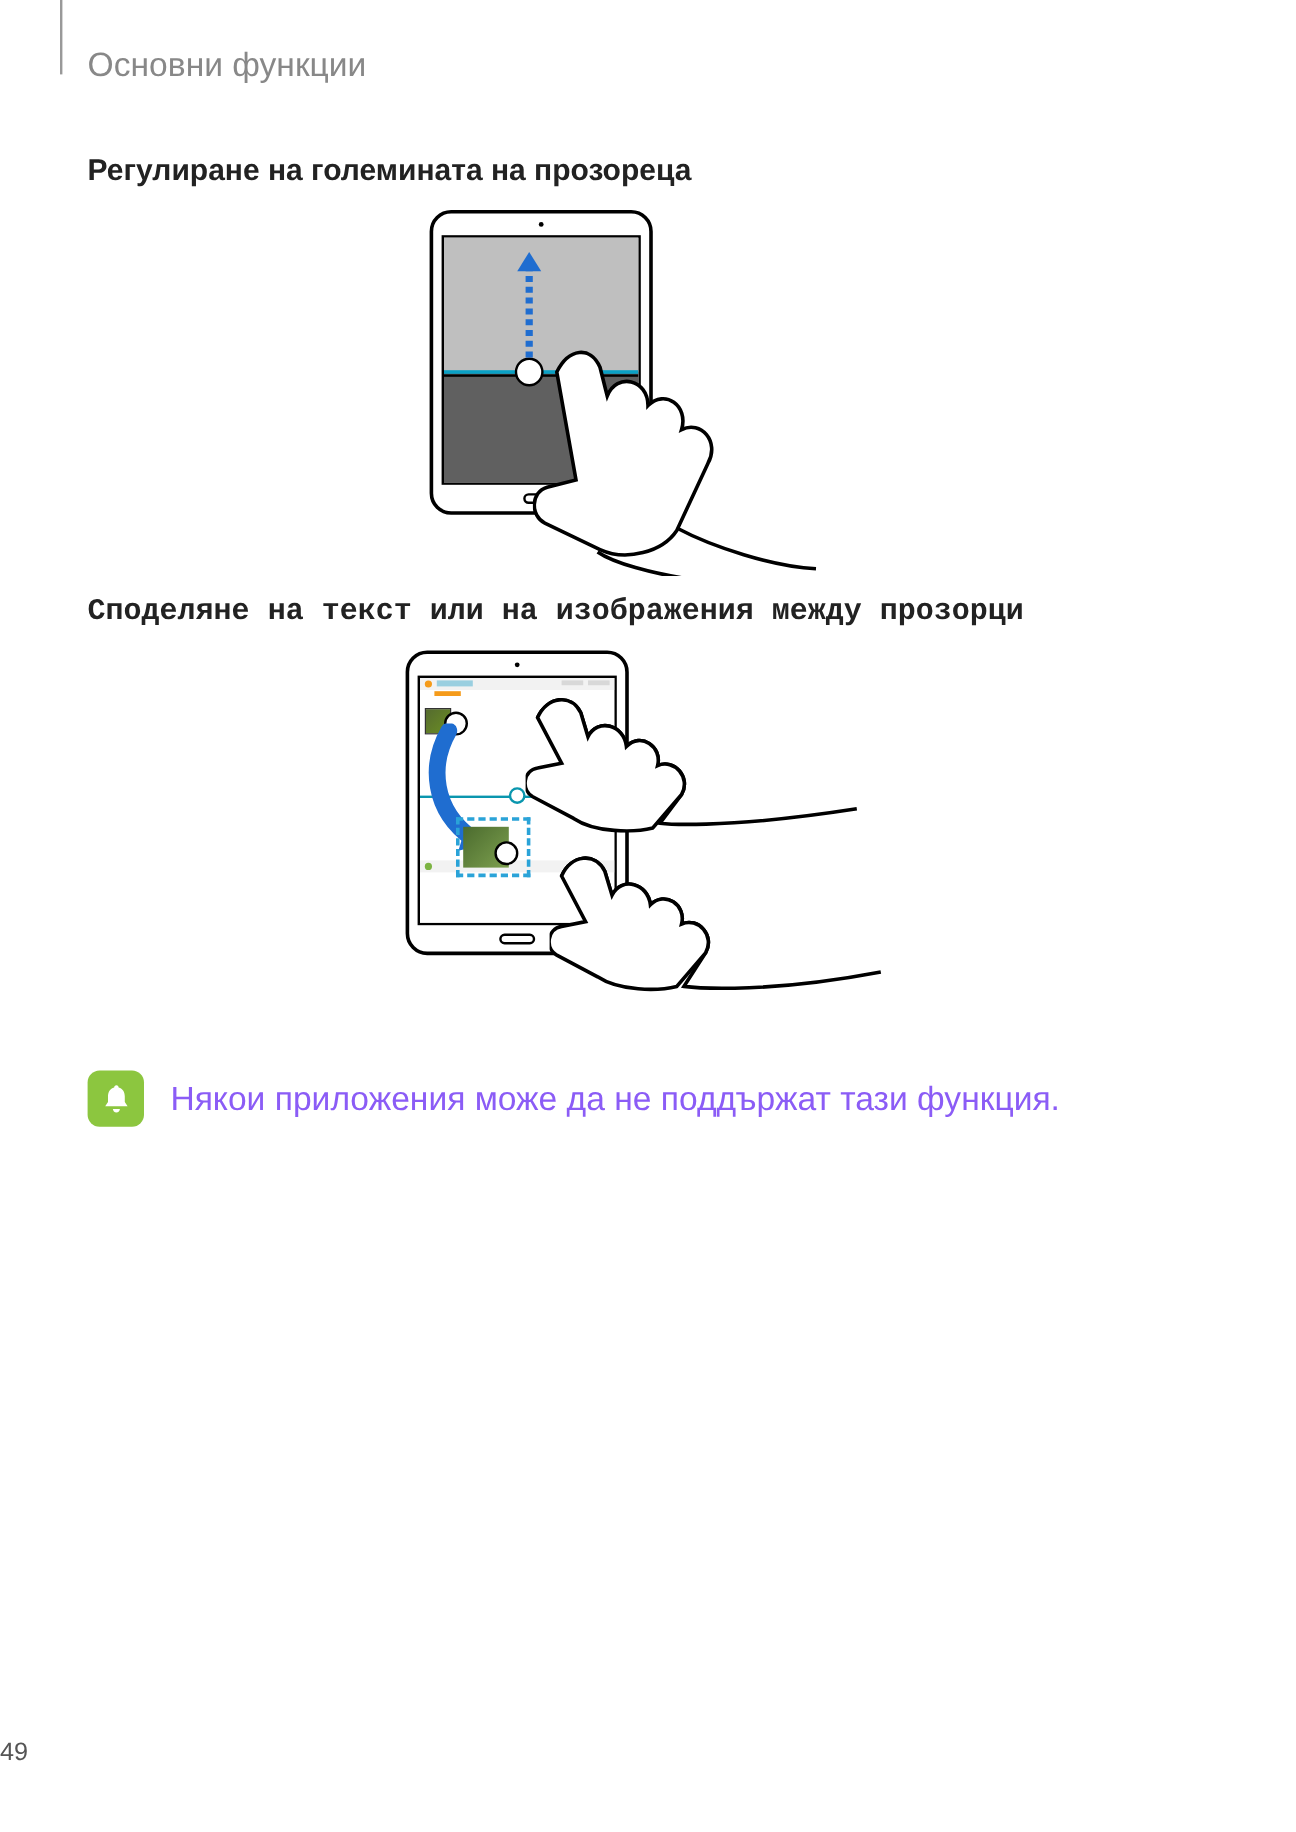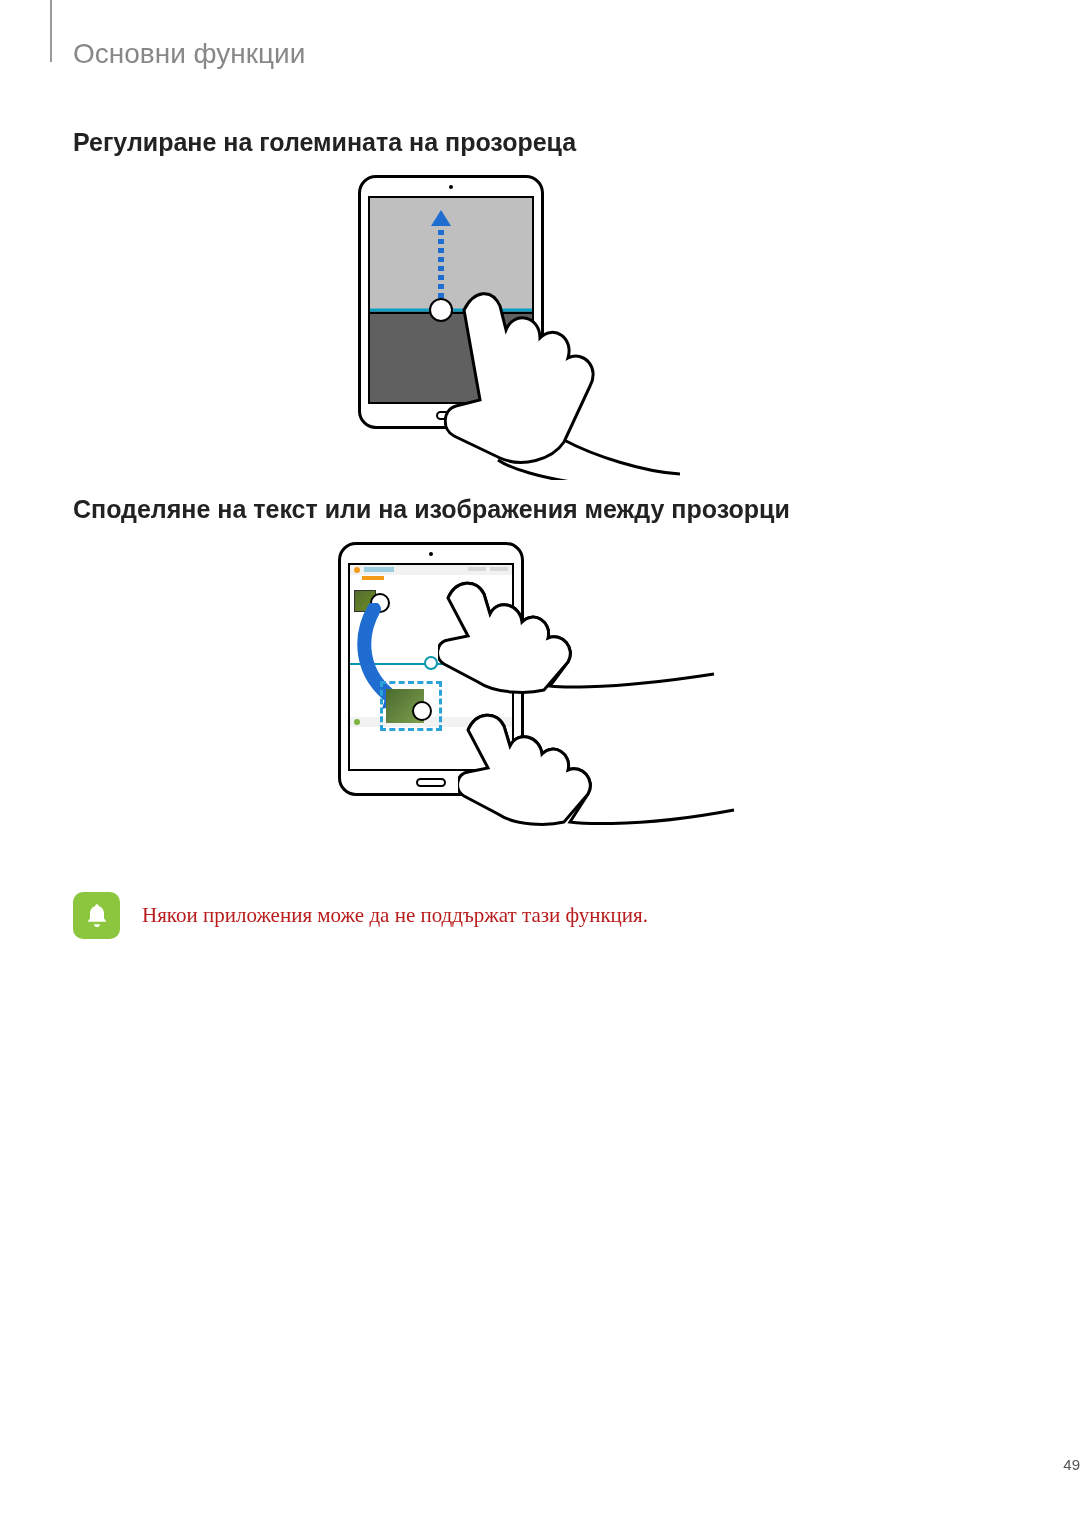--- a/index.html
+++ b/index.html
@@ -42,49 +42,48 @@
     font-size: 21px;
     color: #222;
     line-height: 1.5;
     margin-bottom: 22px;
   }
   .figure-slot {
     display: flex;
     justify-content: center;
     margin: 10px 0 40px 0;
   }
-  .section2 { margin-top: 30px; }
+  .section2 { margin-top: 30px; font-family: Liberation Mono, monospace; }
   .note-row {
     display: flex;
     align-items: center;
     margin-top: 50px;
   }
   .note-badge {
     width: 47px;
     height: 47px;
     border-radius: 10px;
     background: #8cc63f;
     display: flex;
     align-items: center;
     justify-content: center;
     margin-right: 22px;
     flex-shrink: 0;
   }
   .note-text {
-    font-size: 21px;
-    color: #b91c1c;
-    font-family: Liberation Serif, serif;
+    font-size: 28px;
+    color: #8b5cf6;
   }
   .page-number {
     position: absolute;
     bottom: 54px;
     left: 0;
     width: 100%;
-    text-align: right;
-    font-size: 15px;
+    text-align: left;
+    font-size: 21px;
     color: #555;
   }
 
   
   .tablet {
     position: relative;
     width: 186px;
     height: 254px;
     border: 3px solid #000;
     border-radius: 18px;

